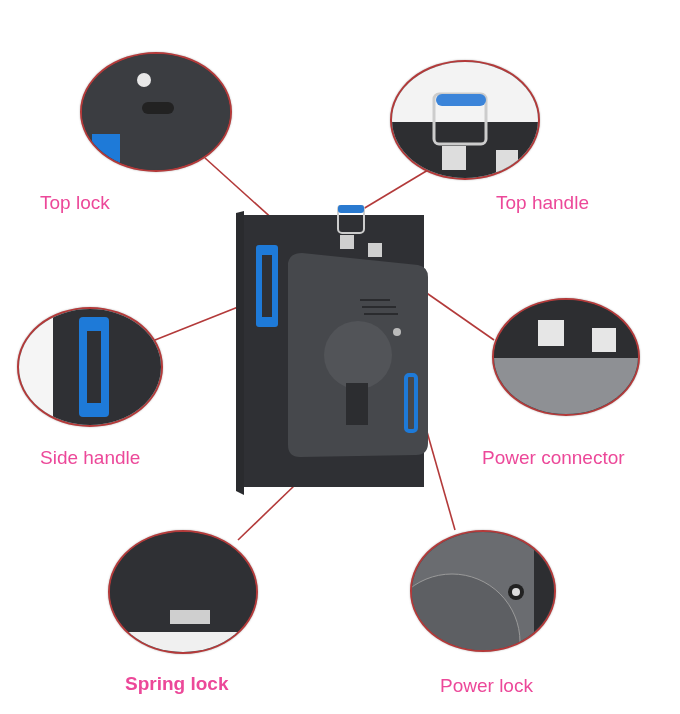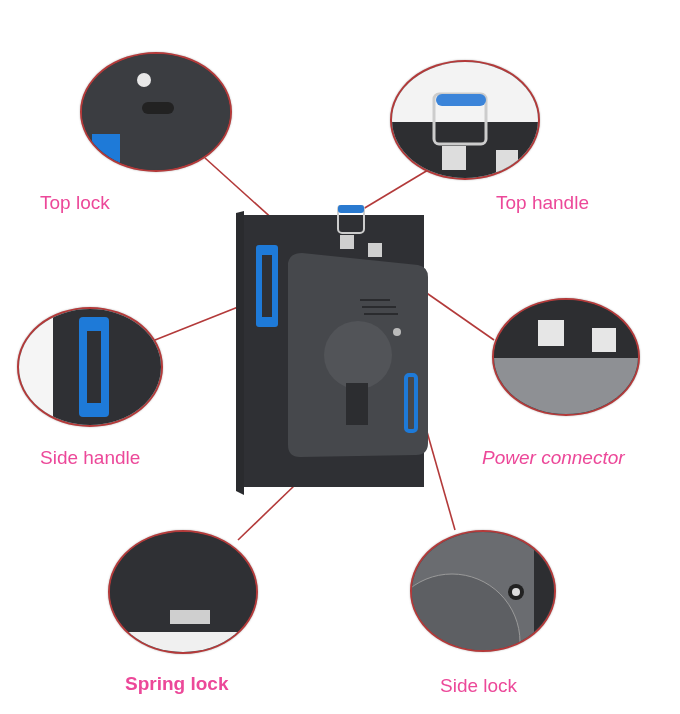--- a/index.html
+++ b/index.html
@@ -91,15 +91,15 @@
       <circle cx="40" cy="110" r="68" fill="#5d5f63" stroke="#9a9a9a"></circle>
       <circle cx="104" cy="60" r="8" fill="#222"></circle>
       <circle cx="104" cy="60" r="4" fill="#ddd"></circle>
       <rect x="122" y="0" width="20" height="118" fill="#2d2e31"></rect>
     </svg>
 </div>
 
 <div class="label" style="left:40px;top:192px;">Top lock</div>
 <div class="label" style="left:496px;top:192px;">Top handle</div>
 <div class="label" style="left:40px;top:447px;">Side handle</div>
-<div class="label" style="left:482px;top:447px;font-style:italic;">Power connector</div>
+<div class="label" style="left:482px;top:447px;">Power connector</div>
 <div class="label" style="left:125px;top:673px;font-weight:bold;">Spring lock</div>
-<div class="label" style="left:440px;top:675px;">Side lock</div>
+<div class="label" style="left:440px;top:675px;">Power lock</div>
 
 </body></html>

